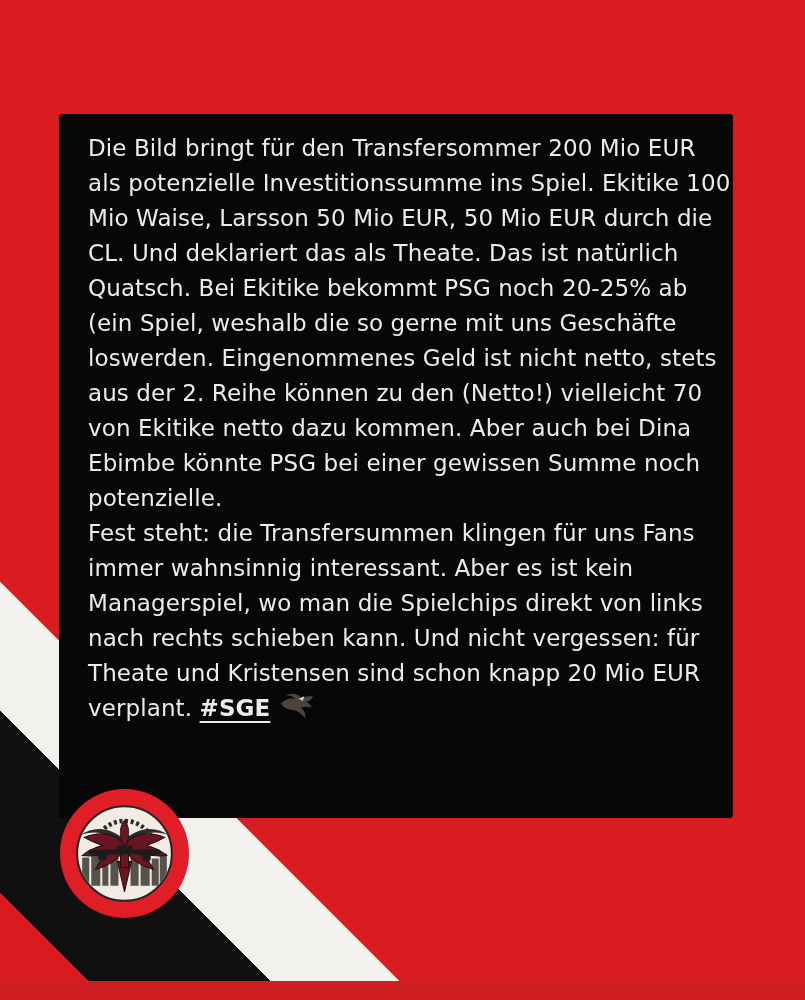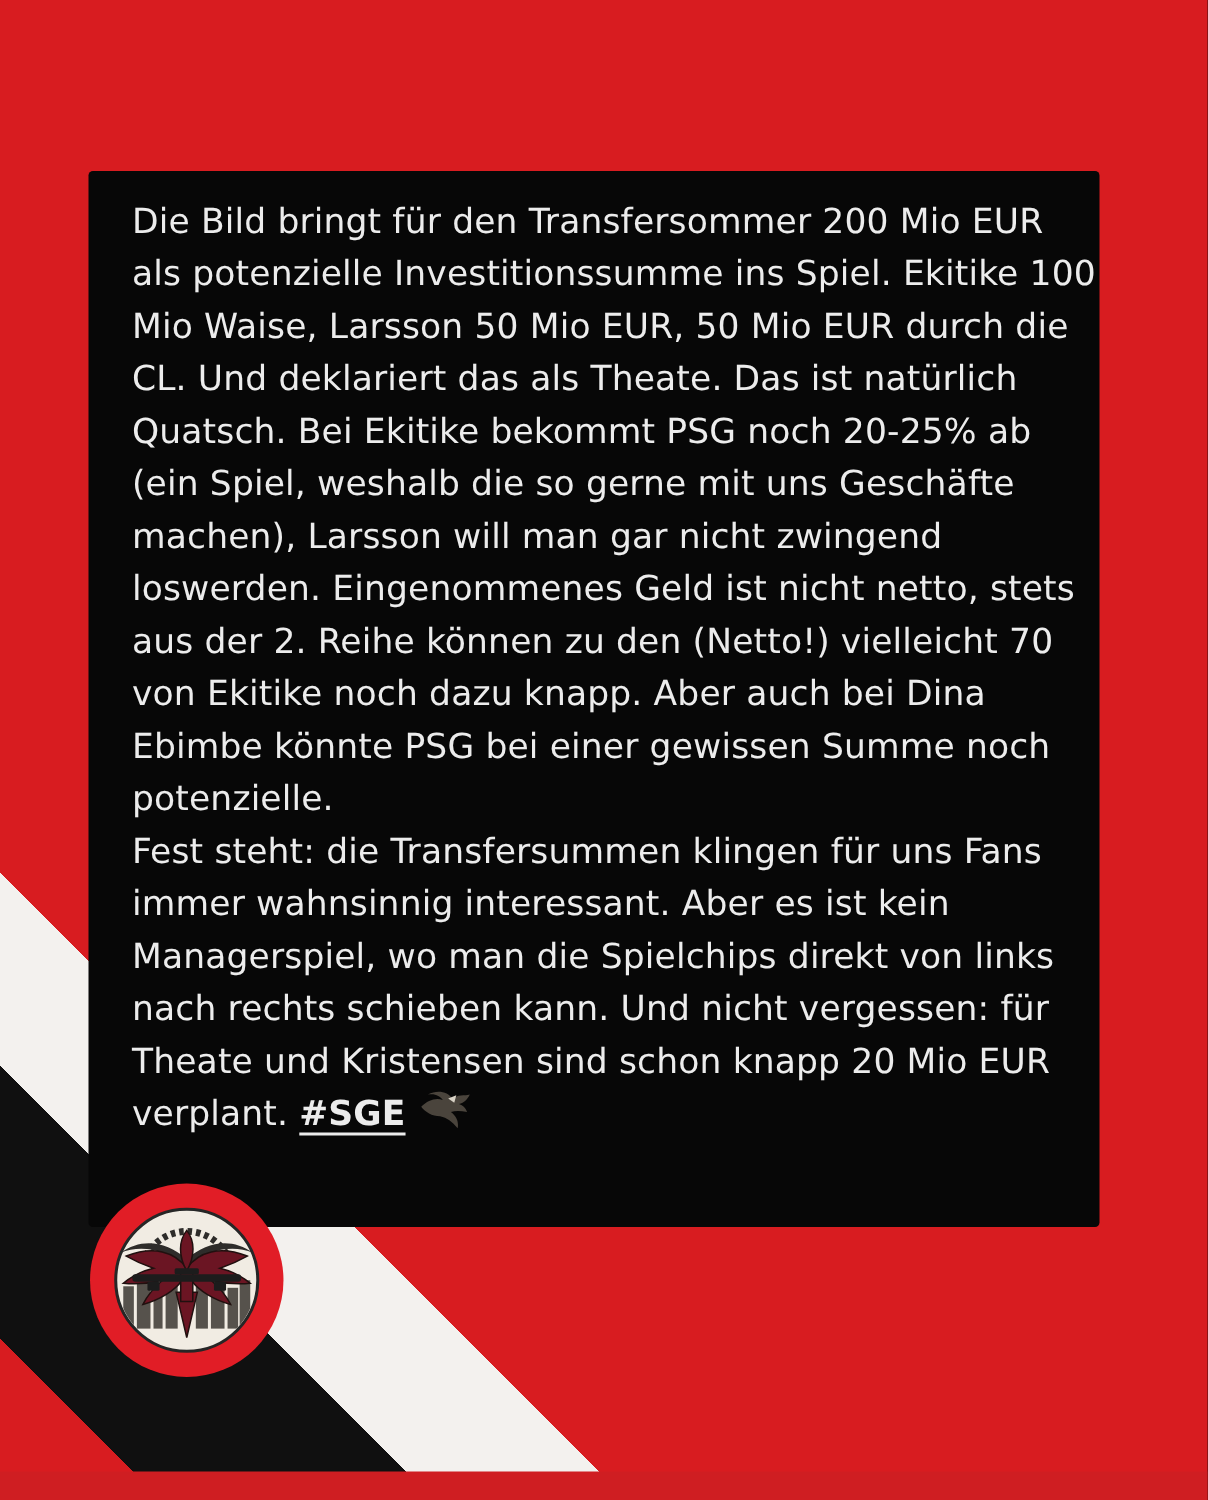--- a/index.html
+++ b/index.html
@@ -80,24 +80,23 @@
   <div class="bottom-band"></div>
 
   <div class="card">
     <div>
         <div class="line">Die Bild bringt für den Transfersommer 200 Mio EUR</div>
         <div class="line">als potenzielle Investitionssumme ins Spiel. Ekitike 100</div>
         <div class="line">Mio Waise, Larsson 50 Mio EUR, 50 Mio EUR durch die</div>
         <div class="line">CL. Und deklariert das als Theate. Das ist natürlich</div>
         <div class="line">Quatsch. Bei Ekitike bekommt PSG noch 20-25% ab</div>
         <div class="line">(ein Spiel, weshalb die so gerne mit uns Geschäfte</div>
-        <div class="line">machen), Larsson will man gar nicht zwingend</div>
         <div class="line">loswerden. Eingenommenes Geld ist nicht netto, stets</div>
         <div class="line">aus der 2. Reihe können zu den (Netto!) vielleicht 70</div>
-        <div class="line">von Ekitike noch dazu knapp. Aber auch bei Dina</div>
+        <div class="line">von Ekitike netto dazu kommen. Aber auch bei Dina</div>
         <div class="line">Ebimbe könnte PSG bei einer gewissen Summe noch</div>
         <div class="line">potenzielle.</div>
         <div class="line">Fest steht: die Transfersummen klingen für uns Fans</div>
         <div class="line">immer wahnsinnig interessant. Aber es ist kein</div>
         <div class="line">Managerspiel, wo man die Spielchips direkt von links</div>
         <div class="line">nach rechts schieben kann. Und nicht vergessen: für</div>
         <div class="line">Theate und Kristensen sind schon knapp 20 Mio EUR</div>
       </div>
     <div class="line">
       <span>verplant. </span><span class="hashtag">#SGE</span><svg class="eagle-emoji" width="36" height="27" viewBox="0 0 40 30">

